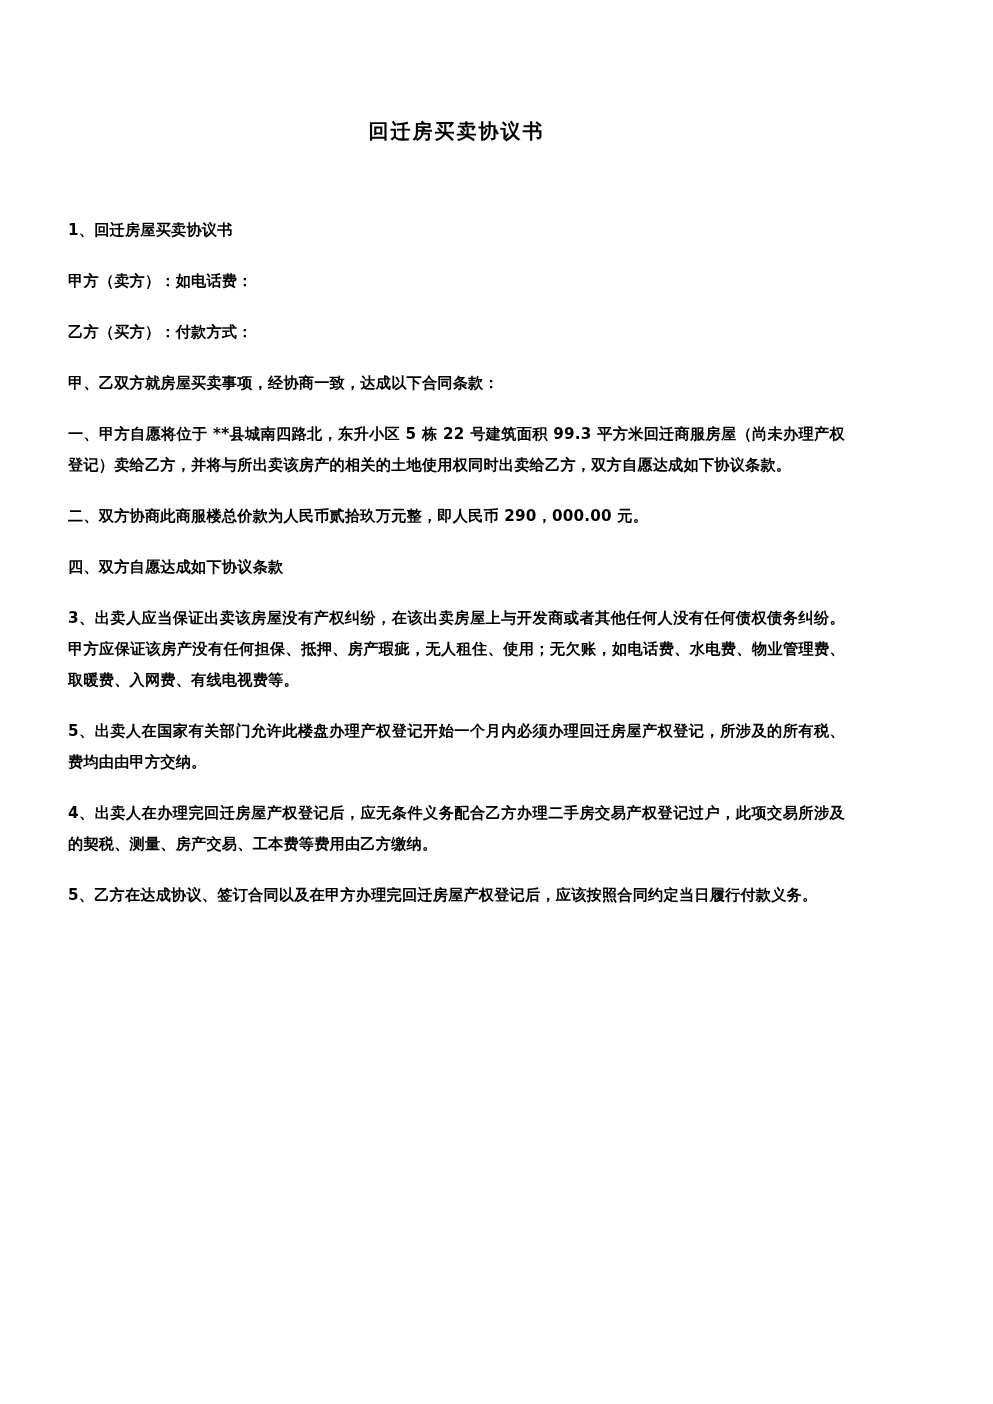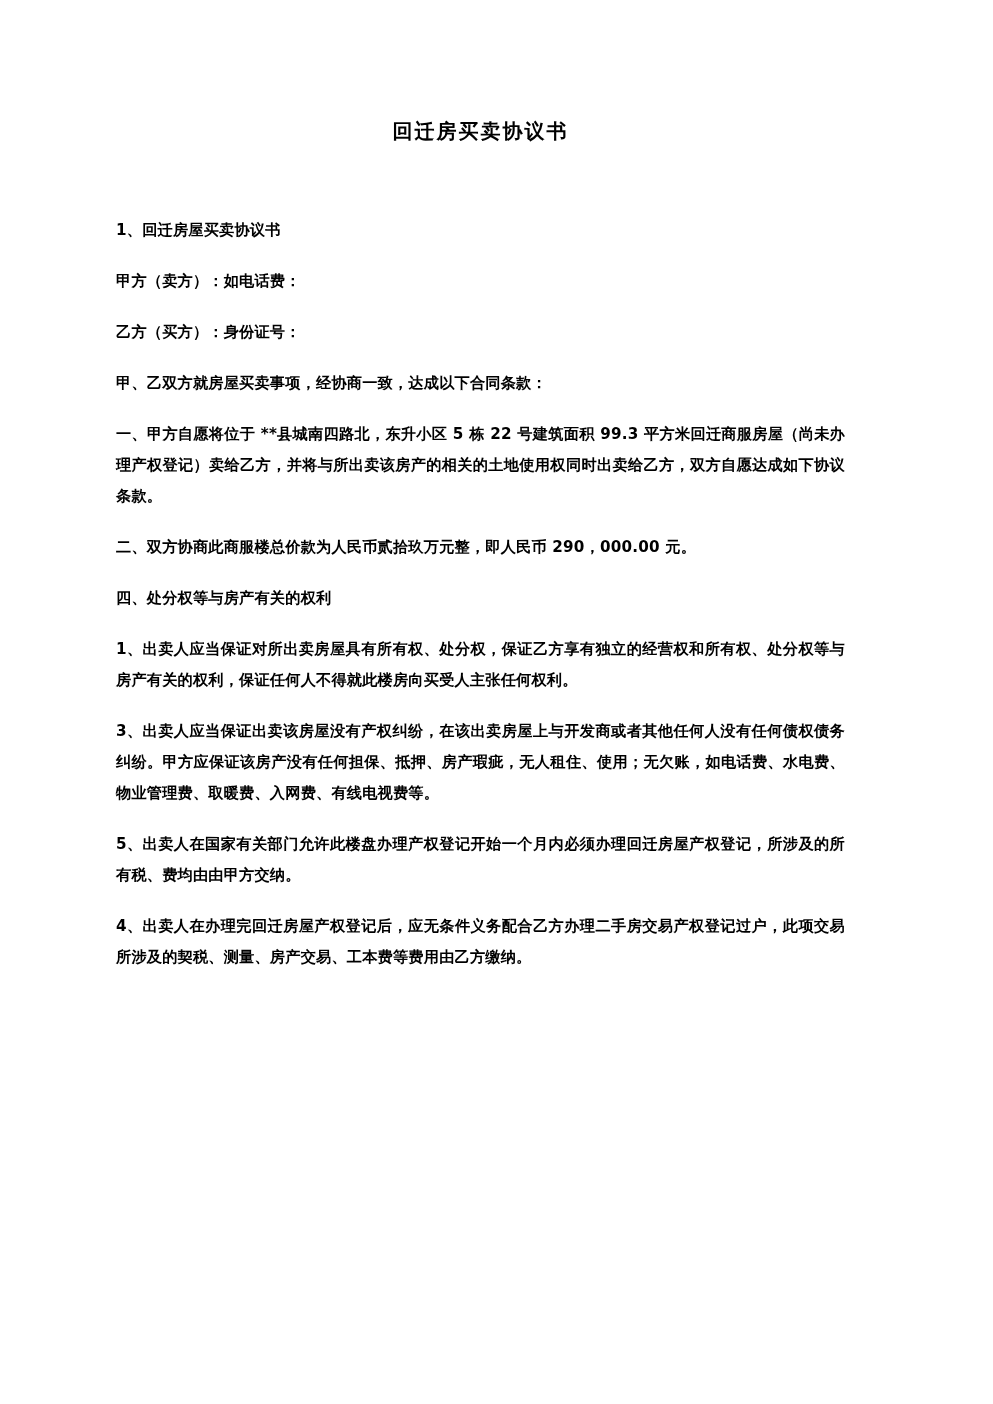--- a/index.html
+++ b/index.html
@@ -10,21 +10,21 @@
   body {
     width: 993px;
     height: 1404px;
     font-family: "Liberation Serif", "DejaVu Serif", serif;
     color: #000000;
   }
   .page {
     width: 993px;
     height: 1404px;
     box-sizing: border-box;
-    padding: 118px 148px 60px 116px;
+    padding: 118px 148px 60px 68px;
     position: relative;
   }
   .doc-title {
     text-align: center;
     font-family: "DejaVu Sans", "Liberation Sans", sans-serif;
     font-size: 20px;
     font-weight: bold;
     letter-spacing: 2px;
     margin: 0 0 70px 0;
   }
@@ -45,23 +45,23 @@
   }
 </style>
 </head>
 <body>
 
 <div class="page">
   <h1 class="doc-title">回迁房买卖协议书</h1>
   <div class="body-content">
     <p class="para bold first">1、回迁房屋买卖协议书</p>
     <p class="para bold">甲方（卖方）：如电话费：</p>
-    <p class="para bold">乙方（买方）：身份证号：</p>
+    <p class="para bold">乙方（买方）：付款方式：</p>
     <p class="para bold">甲、乙双方就房屋买卖事项，经协商一致，达成以下合同条款：</p>
     <p class="para bold">一、甲方自愿将位于 **县城南四路北，东升小区 5 栋 22 号建筑面积 99.3 平方米回迁商服房屋（尚未办理产权登记）卖给乙方，并将与所出卖该房产的相关的土地使用权同时出卖给乙方，双方自愿达成如下协议条款。</p>
     <p class="para bold">二、双方协商此商服楼总价款为人民币贰拾玖万元整，即人民币 290，000.00 元。</p>
-    <p class="para bold">四、处分权等与房产有关的权利</p>
-    <p class="para bold">1、出卖人应当保证对所出卖房屋具有所有权、处分权，保证乙方享有独立的经营权和所有权、处分权等与房产有关的权利，保证任何人不得就此楼房向买受人主张任何权利。</p>
+    <p class="para bold">四、双方自愿达成如下协议条款</p>
     <p class="para bold">3、出卖人应当保证出卖该房屋没有产权纠纷，在该出卖房屋上与开发商或者其他任何人没有任何债权债务纠纷。甲方应保证该房产没有任何担保、抵押、房产瑕疵，无人租住、使用；无欠账，如电话费、水电费、物业管理费、取暖费、入网费、有线电视费等。</p>
     <p class="para bold">5、出卖人在国家有关部门允许此楼盘办理产权登记开始一个月内必须办理回迁房屋产权登记，所涉及的所有税、费均由由甲方交纳。</p>
     <p class="para bold">4、出卖人在办理完回迁房屋产权登记后，应无条件义务配合乙方办理二手房交易产权登记过户，此项交易所涉及的契税、测量、房产交易、工本费等费用由乙方缴纳。</p>
+    <p class="para bold">5、乙方在达成协议、签订合同以及在甲方办理完回迁房屋产权登记后，应该按照合同约定当日履行付款义务。</p>
   </div>
 </div>
 
 </body></html>

